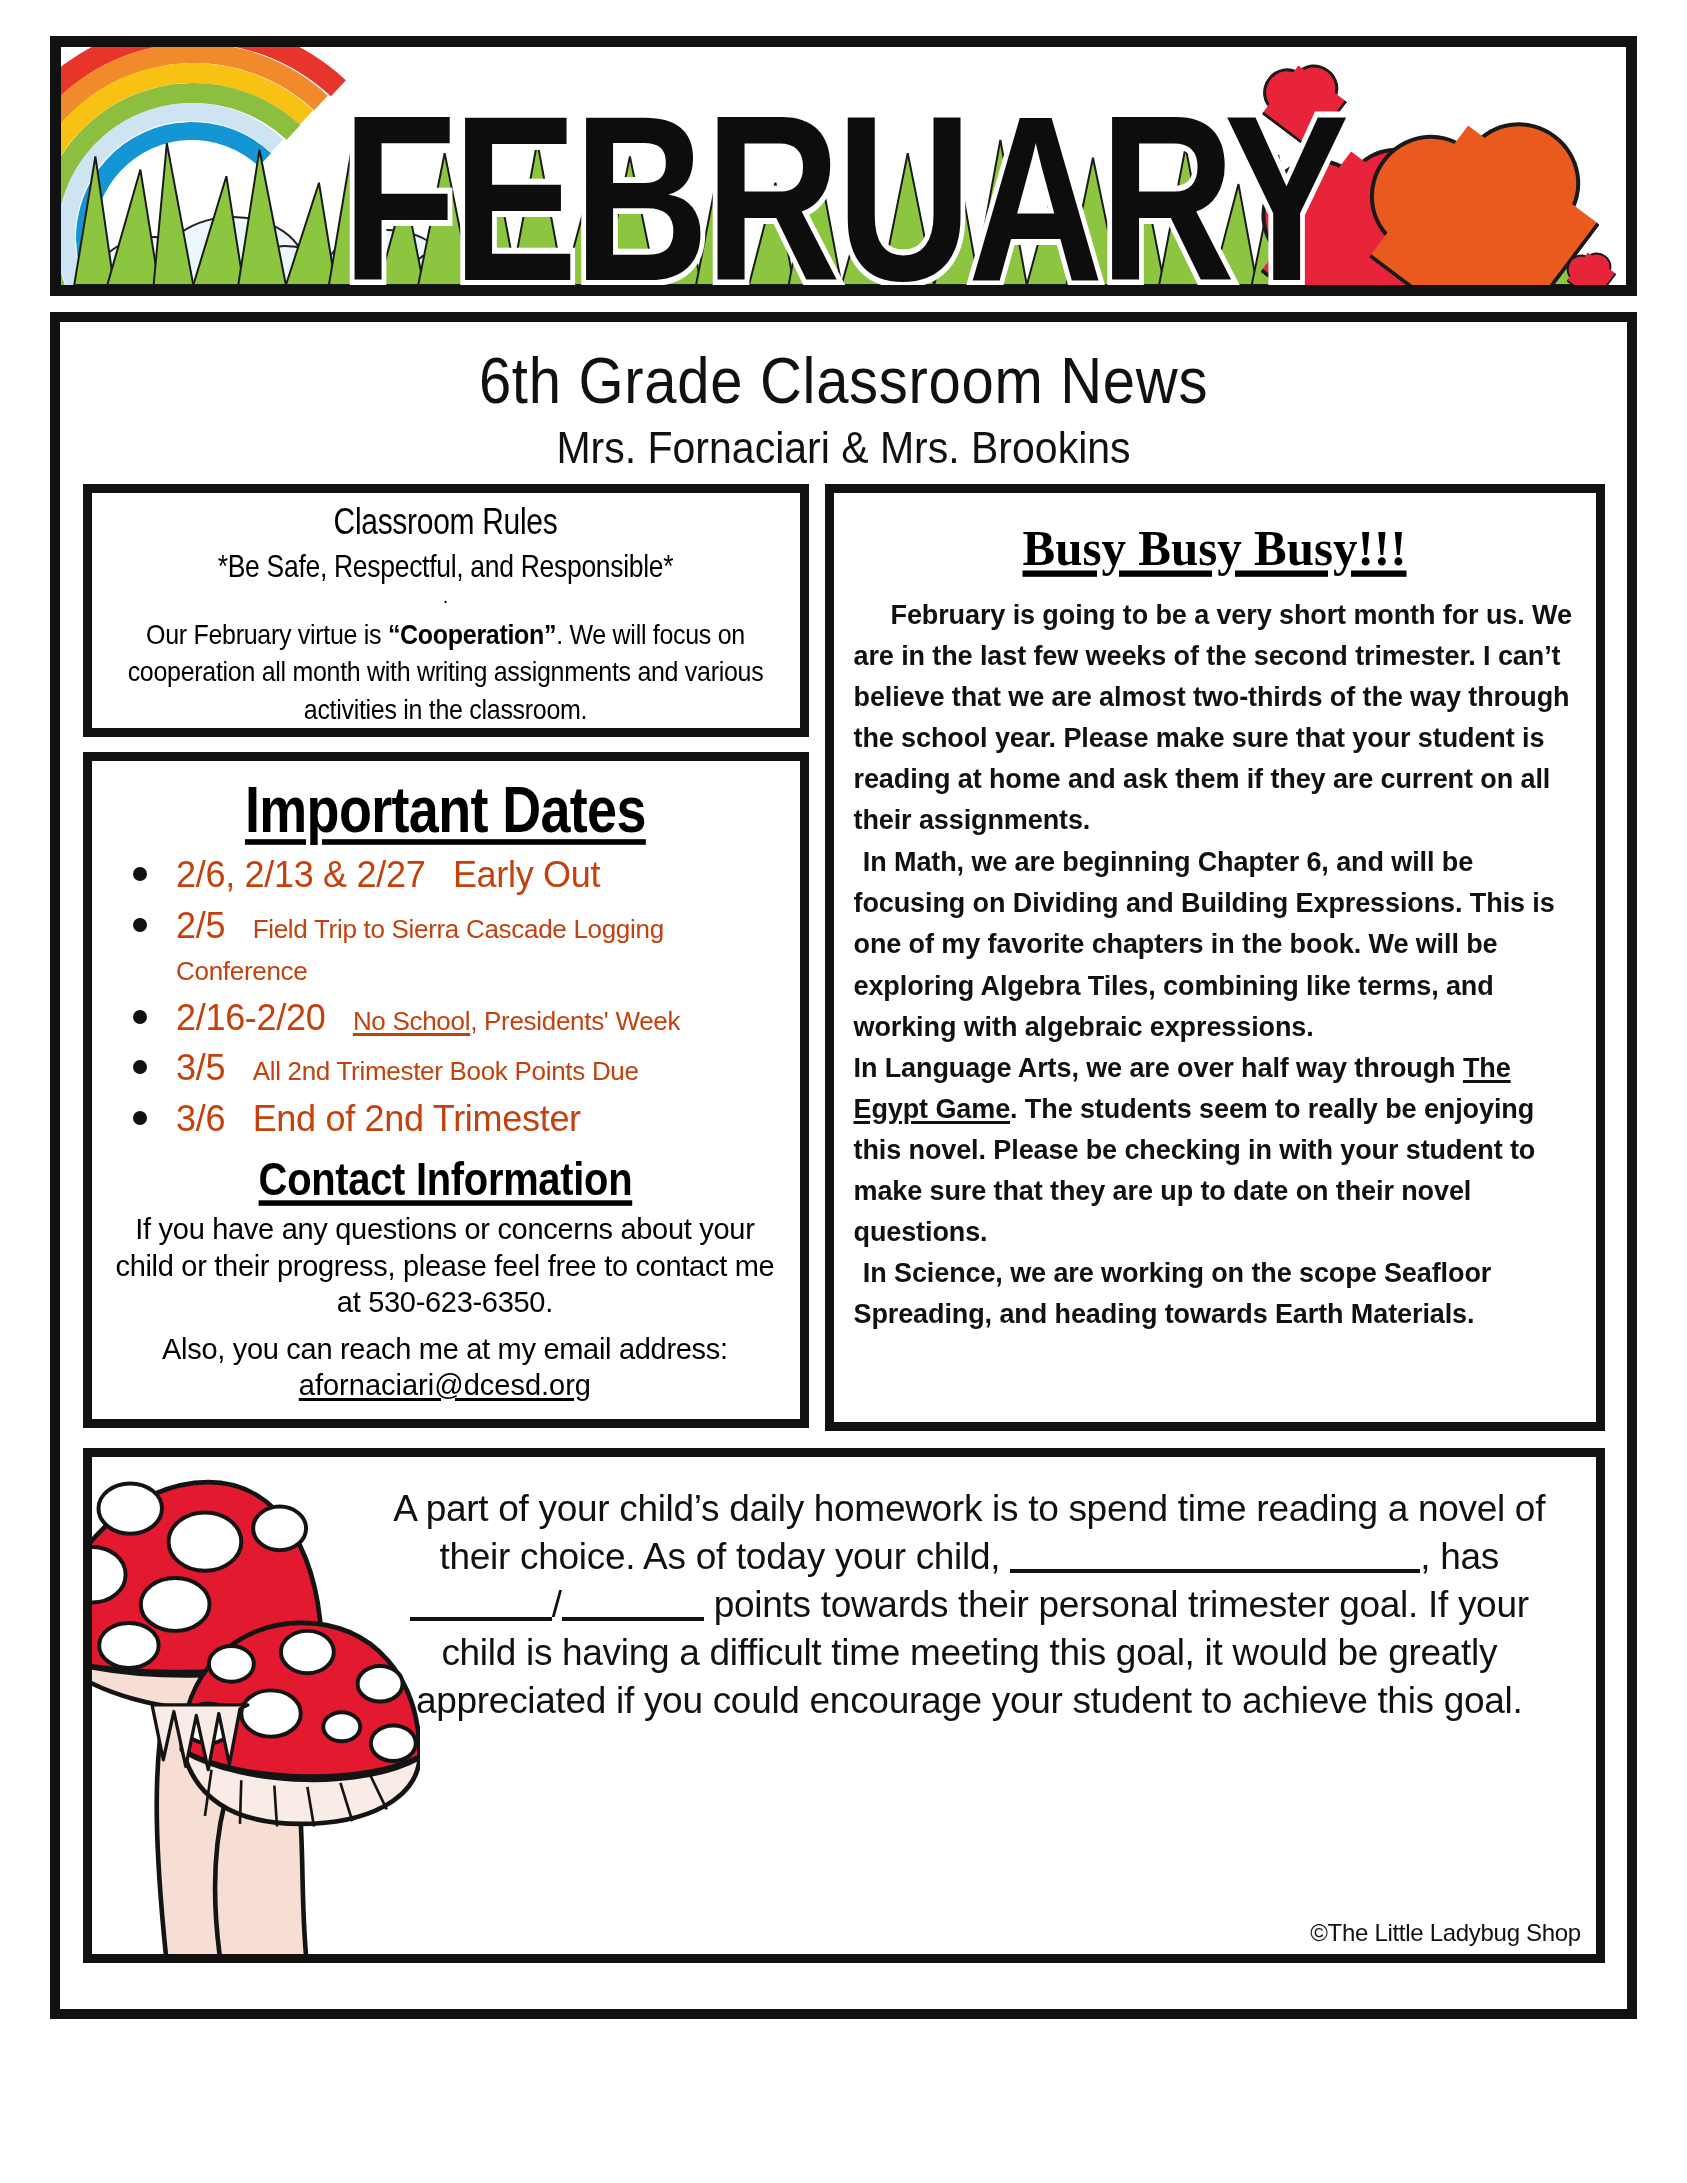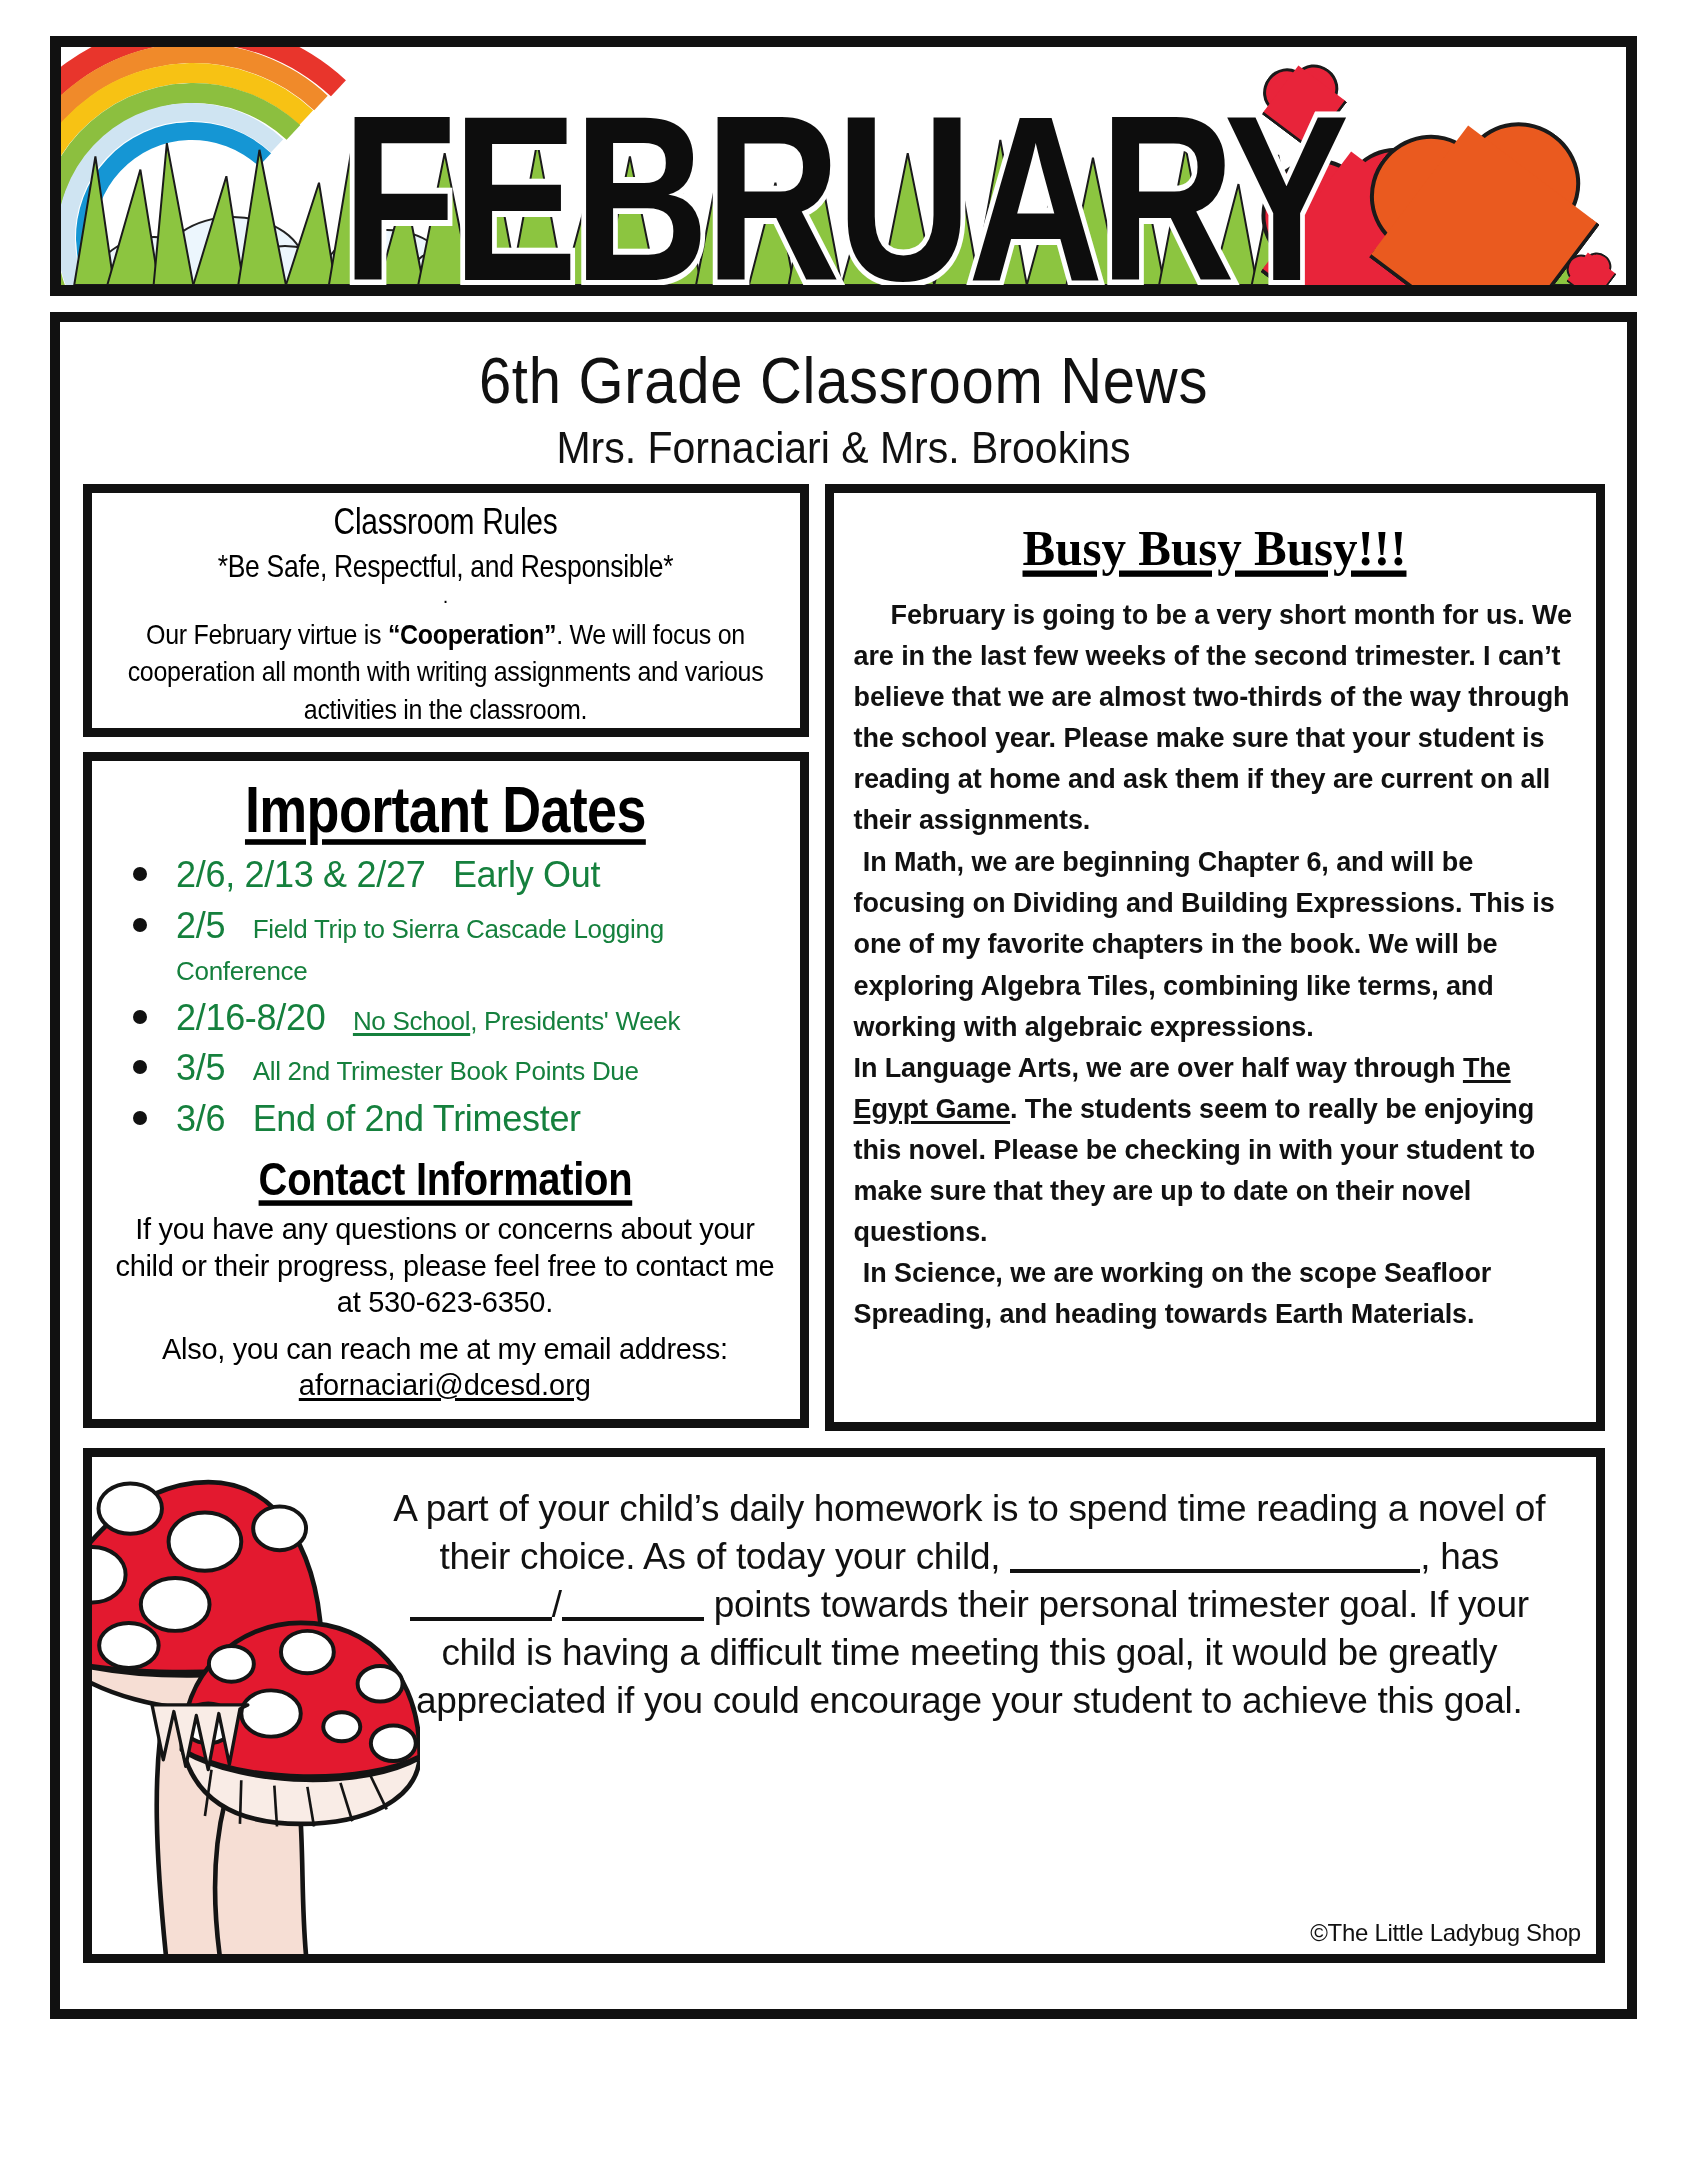--- a/index.html
+++ b/index.html
@@ -162,21 +162,21 @@
     transform-origin:center top;
     letter-spacing:-0.7px;
   }
   ul.dlist{list-style:none;margin:14.6px 0 0 0;padding:0 0 0 22.5px;}
   ul.dlist li{
     position:relative;
     padding-left:50px;
     font-size:34px;
     line-height:1.22;
     margin-bottom:6.6px;
-    color:#15803d;
+    color:#c2410c;
     letter-spacing:-0.3px;
   }
   ul.dlist li:before{
     content:"";position:absolute;left:6.6px;top:14px;
     width:14px;height:14px;border-radius:50%;background:#111;
   }
   .d-strong{font-size:36px;}
   .d-small{font-size:26px;}
   .u{text-decoration:underline;text-decoration-thickness:2.6px;text-underline-offset:2.6px;}
 
@@ -383,21 +383,21 @@
               <span class="d-strong">2/6, 2/13 &amp; 2/27</span>
               <span>&nbsp;</span>
               <span class="d-strong">Early Out</span>
             </li>
             <li>
               <span class="d-strong">2/5</span>
               <span>&nbsp;</span>
               <span class="d-small">Field Trip to Sierra Cascade Logging Conference</span>
             </li>
             <li>
-              <span class="d-strong">2/16-8/20</span>
+              <span class="d-strong">2/16-2/20</span>
               <span>&nbsp;</span>
               <span class="d-small u">No School</span><span class="d-small">, Presidents' Week</span>
             </li>
             <li>
               <span class="d-strong">3/5</span>
               <span>&nbsp;</span>
               <span class="d-small">All 2nd Trimester Book Points Due</span>
             </li>
             <li>
               <span class="d-strong">3/6</span>

